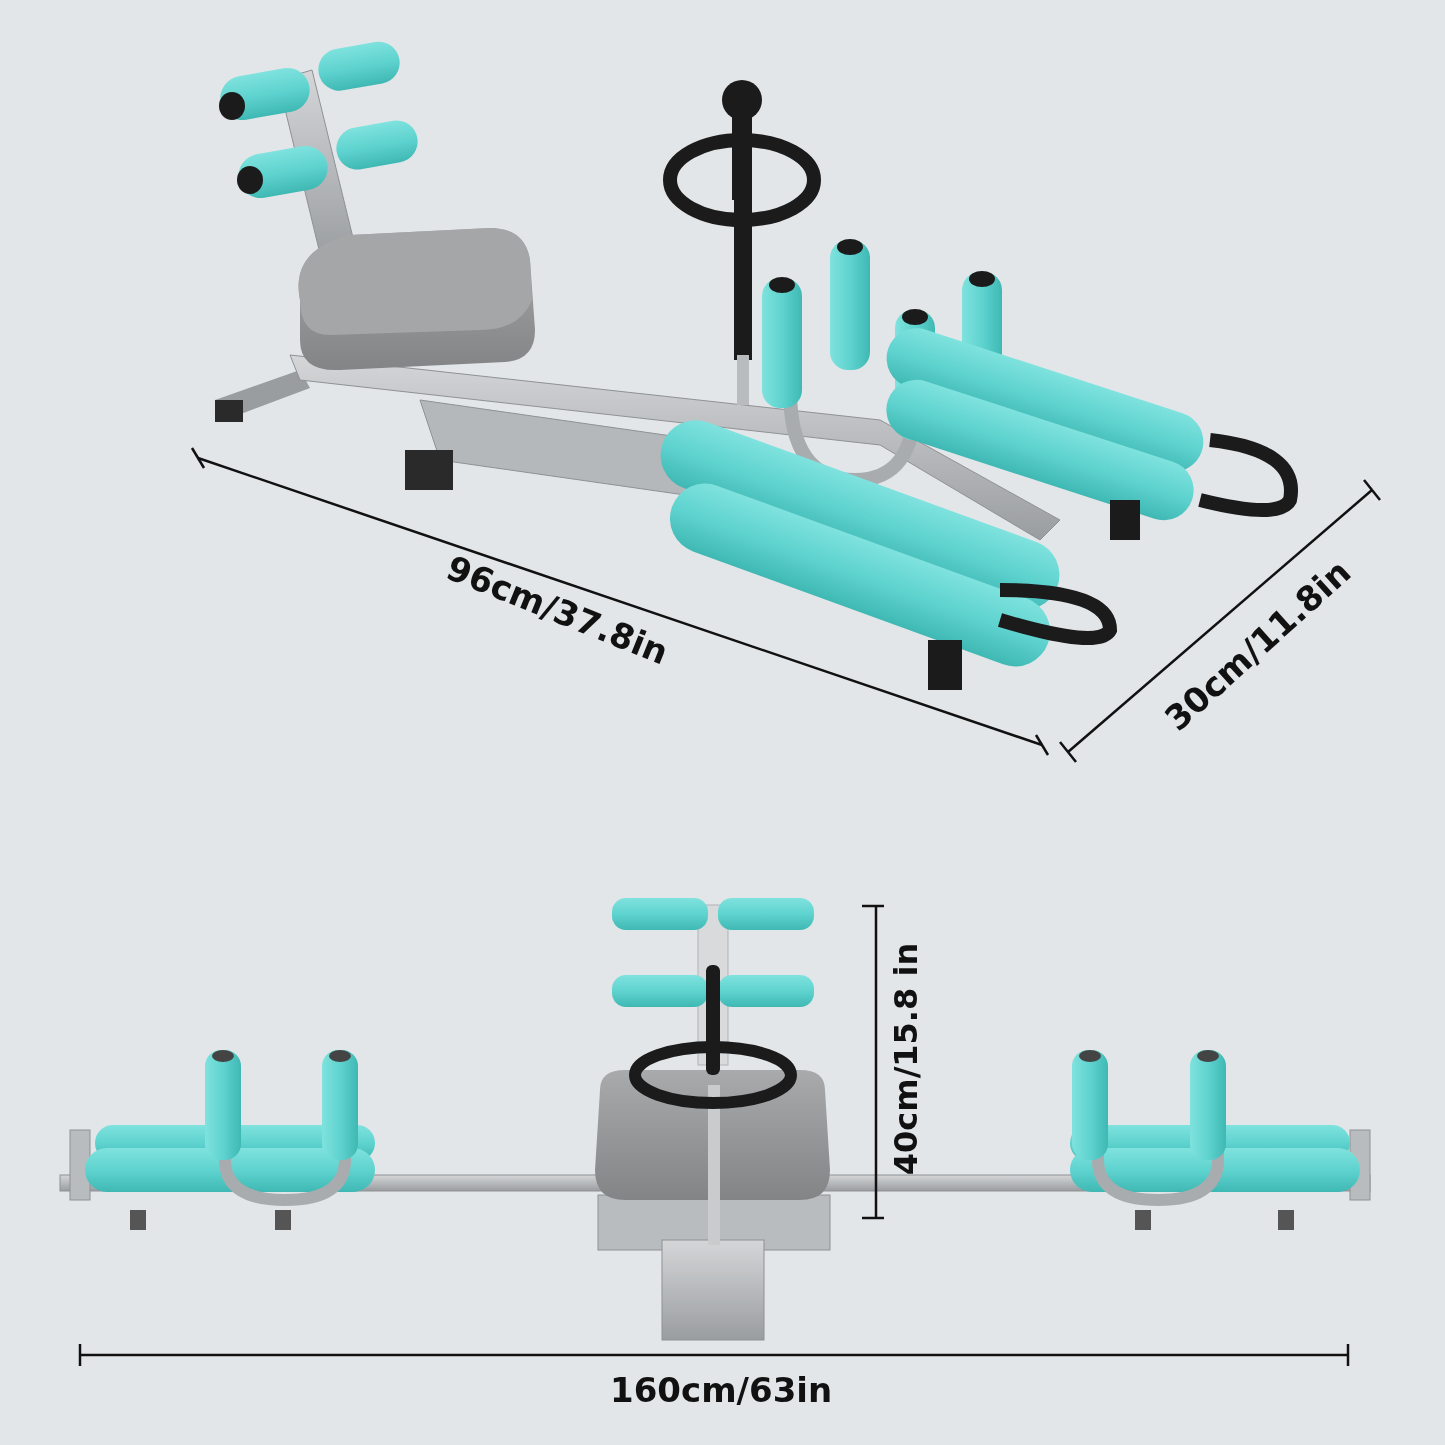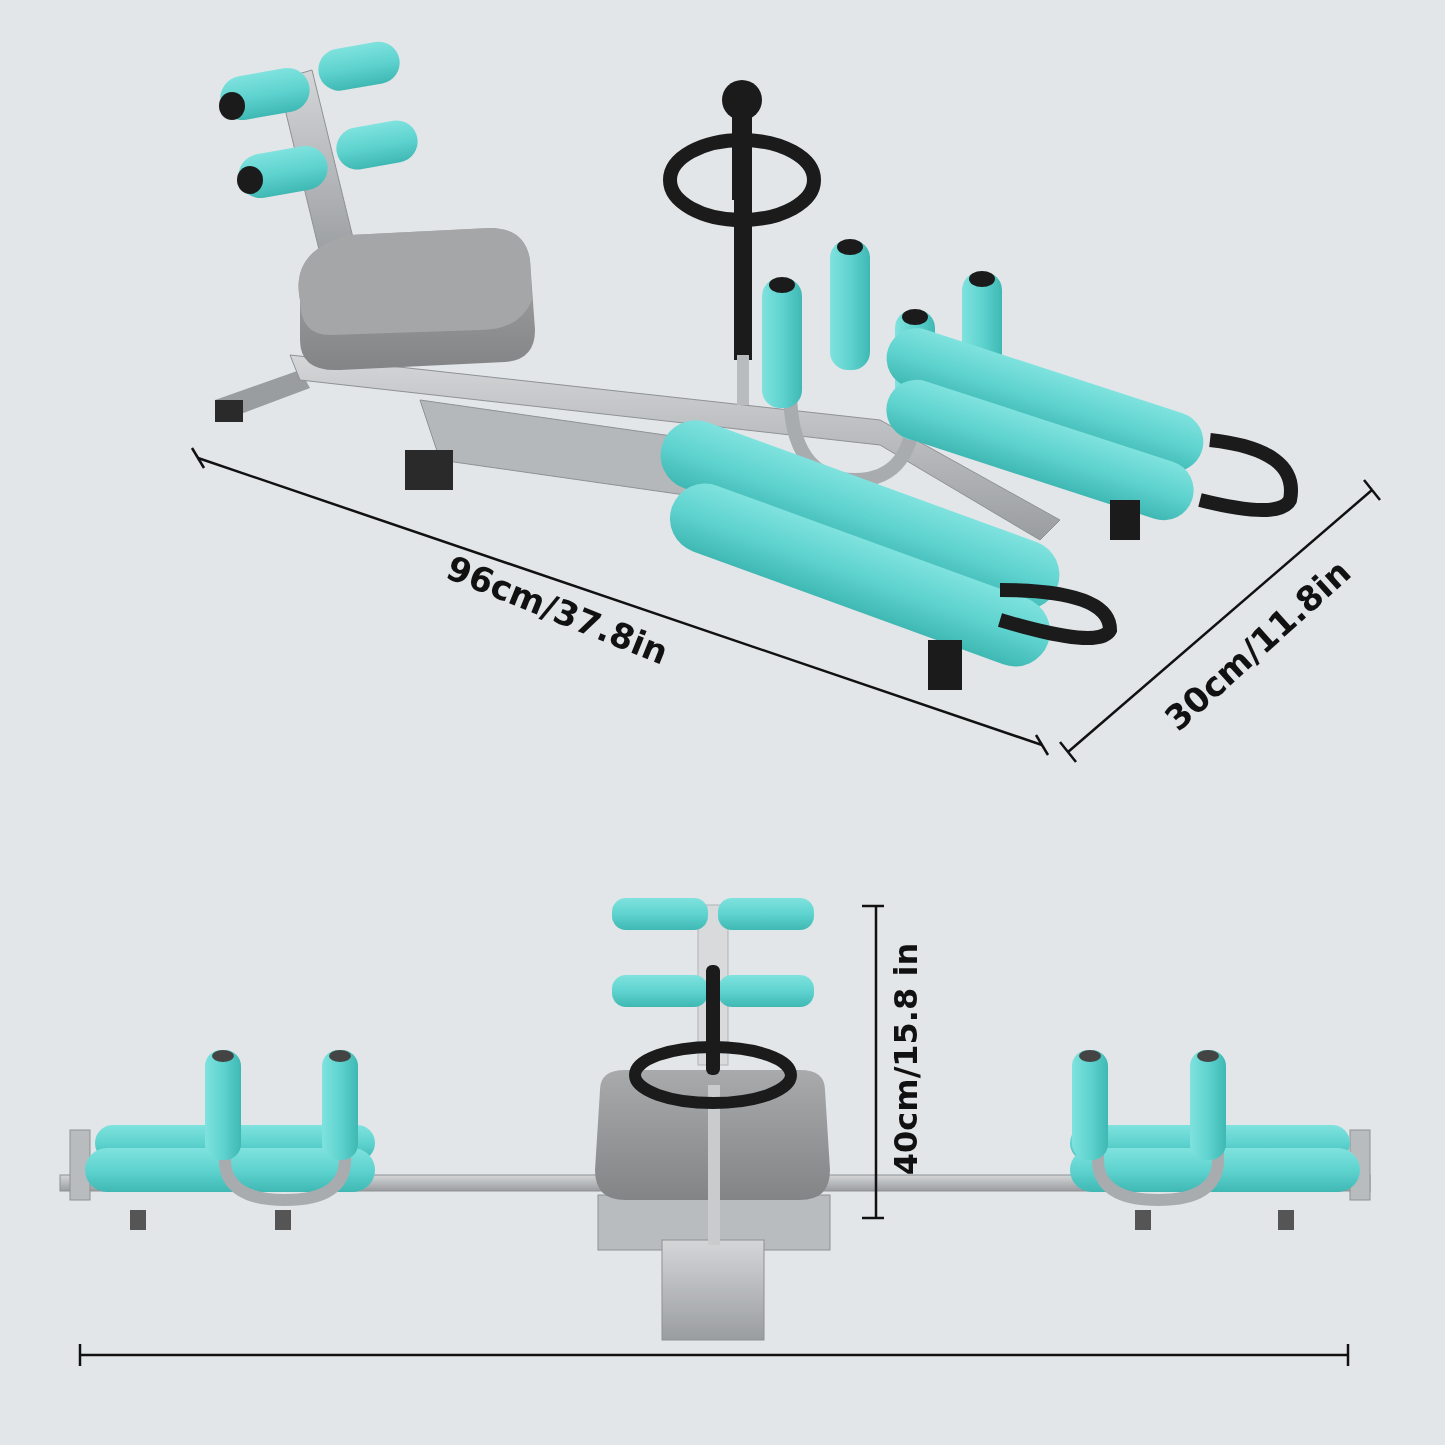--- a/index.html
+++ b/index.html
@@ -158,14 +158,15 @@
   <g stroke="#111" stroke-width="2.5">
     <line x1="80" y1="1355" x2="1348" y2="1355"></line>
     <line x1="80" y1="1344" x2="80" y2="1366"></line>
     <line x1="1348" y1="1344" x2="1348" y2="1366"></line>
   </g>
 </svg>
 
 <div id="lbl-length" class="dim-label">96cm/37.8in</div>
 <div id="lbl-width" class="dim-label">30cm/11.8in</div>
 <div id="lbl-height" class="dim-label">40cm/15.8 in</div>
+<div id="lbl-span" class="dim-label">160cm/63in</div>
 
 </div>
 
 </body></html>

